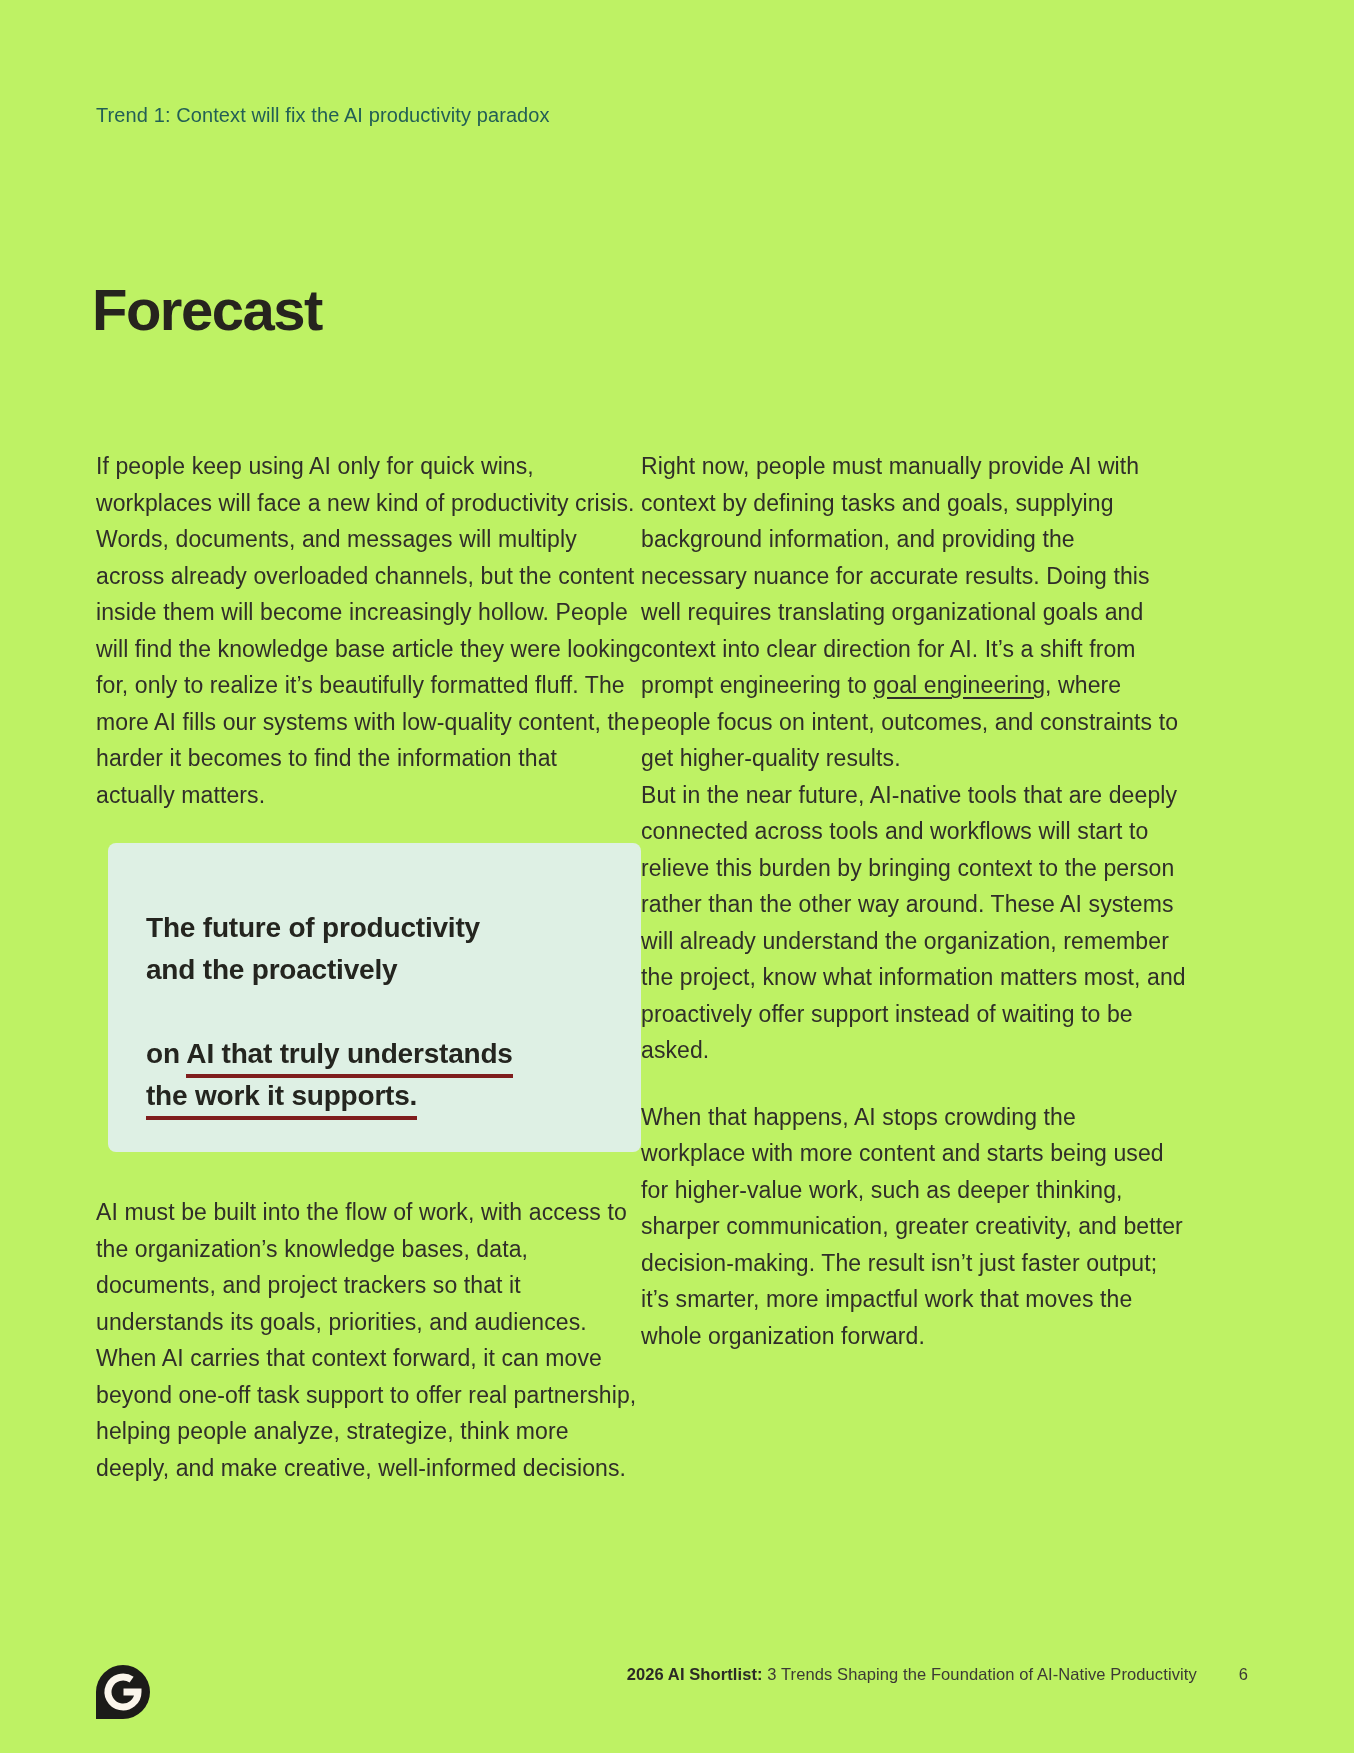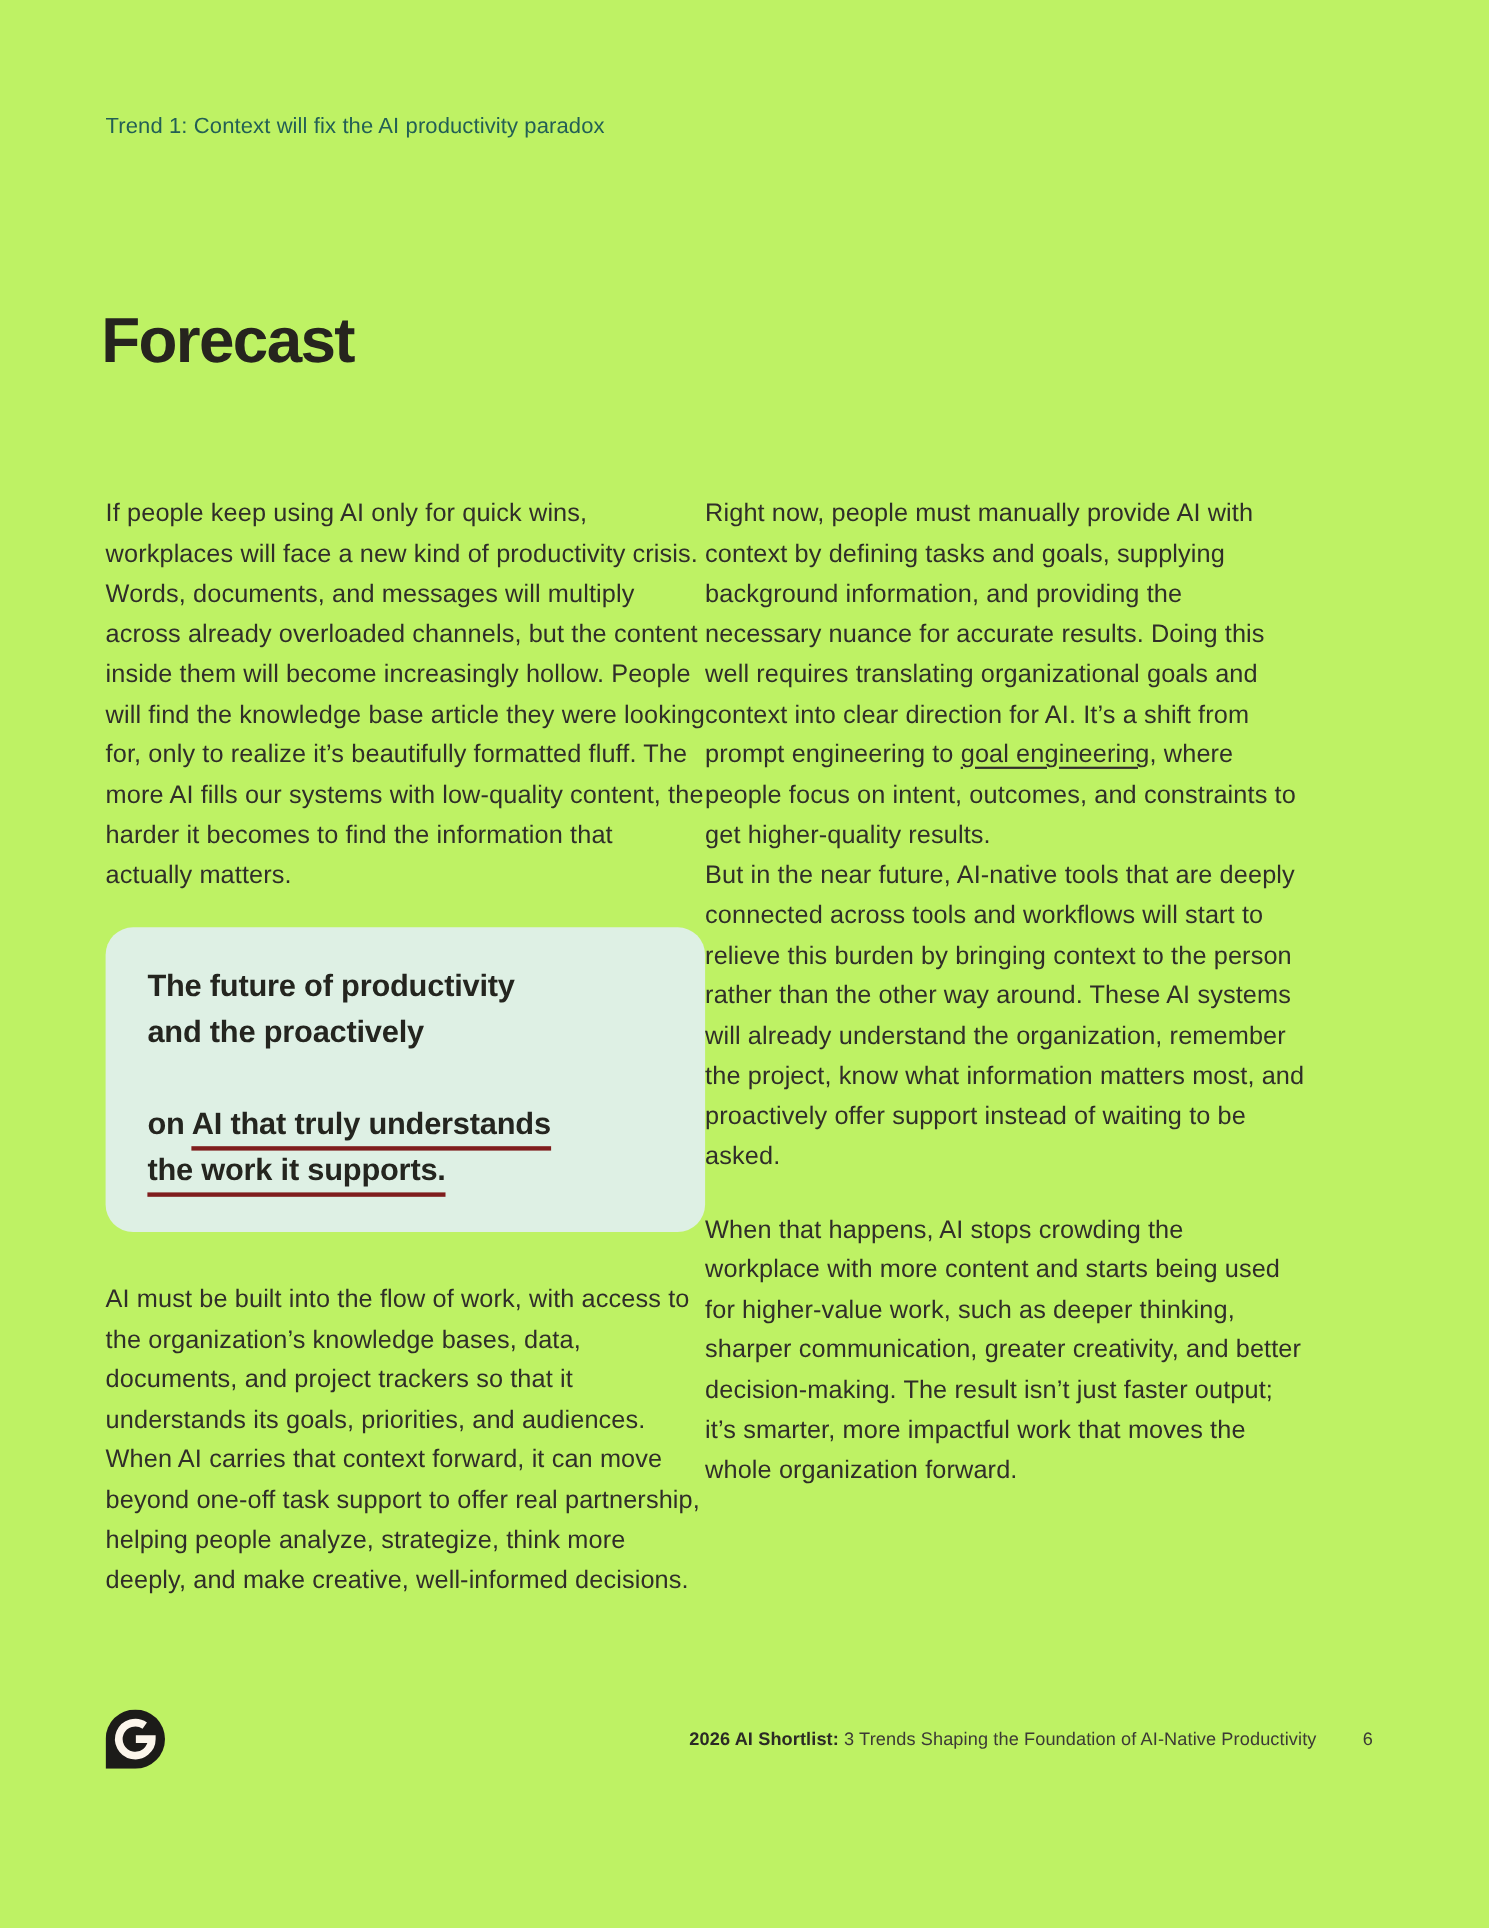--- a/index.html
+++ b/index.html
@@ -40,23 +40,23 @@
   }
   p.body {
     font-size: 23px;
     line-height: 36.5px;
     color: #302E29;
     margin: 0 0 30px 0;
     letter-spacing: 0.1px;
   }
   .callout {
     background: #DEF0E4;
-    border-radius: 25px;
-    padding: 32px 38px 35px 38px;
-    margin: 30px 0 42px 0;
+    border-radius: 8px;
+    padding: 64px 38px 35px 38px;
+    margin: 30px 0 42px 12px;
   }
   .callout-text {
     font-size: 28px;
     font-weight: 700;
     line-height: 42px;
     color: #24251F;
     letter-spacing: -0.2px;
   }
   .u {
     border-bottom: 4px solid #7f1d1d;
@@ -64,25 +64,25 @@
   }
   .link {
     color: inherit;
     text-decoration: underline;
     text-decoration-thickness: 2px;
     text-underline-offset: 4px;
   }
   .footer {
     position: absolute;
     left: 96px;
-    top: 1553px;
+    top: 1665px;
     width: 1152px;
     height: 56px;
     display: flex;
-    align-items: center;
+    align-items: flex-start;
   }
   .logo { width: 54px; height: 54px; }
   .footer-spacer { flex: 1; }
   .footer-title {
     font-size: 16.5px;
     color: #3C3A35;
     letter-spacing: 0.1px;
   }
   .footer-title b { color: #2B2A25; }
   .page-num {

